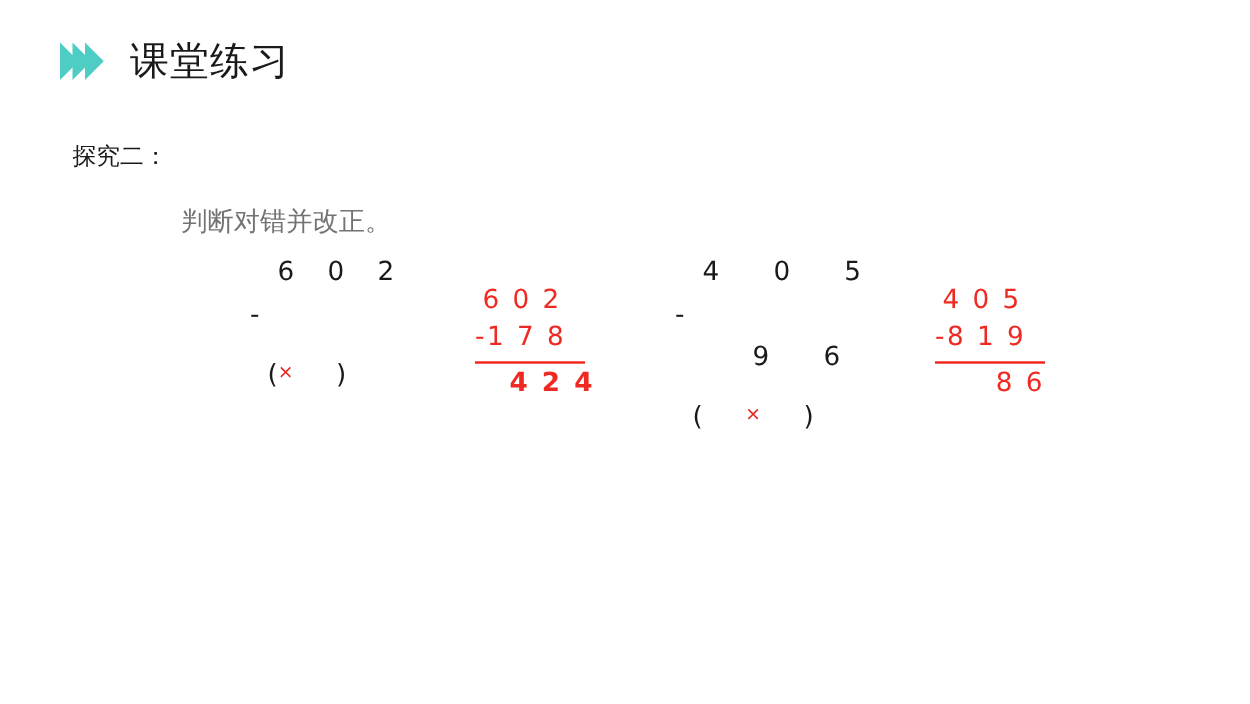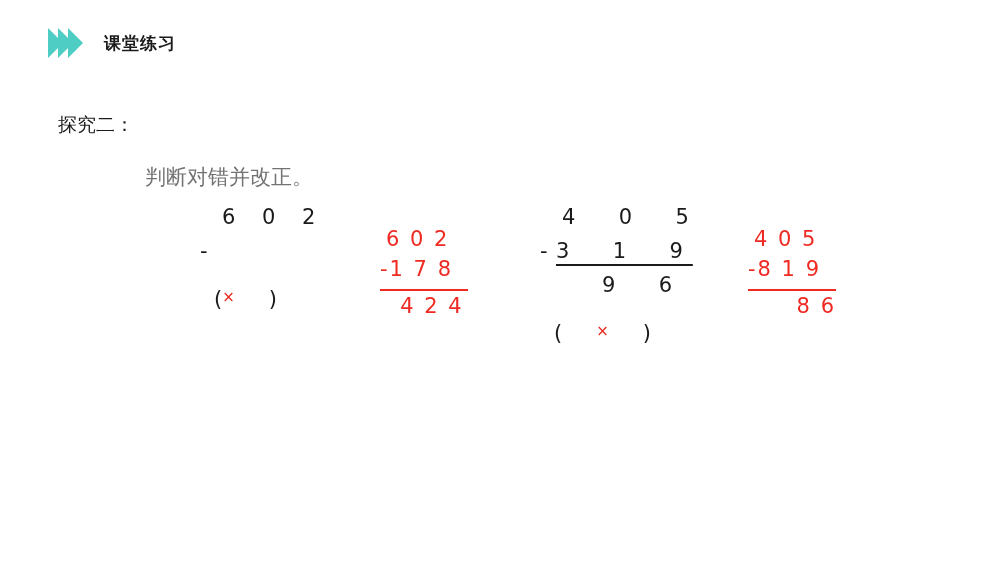--- a/index.html
+++ b/index.html
@@ -32,24 +32,24 @@
     width: 0;
     height: 0;
     border-top: 15px solid transparent;
     border-bottom: 15px solid transparent;
     border-left: 15px solid #4ecdc4;
     margin-right: -5px;
   }
   .chev.c2 { opacity: 1; }
   .chev.c3 { opacity: 1; }
   .header-title {
-    font-size: 17px;
+    font-size: 31px;
     color: #1a1a1a;
     letter-spacing: 1px;
-    font-weight: bold;
+    font-weight: normal;
   }
 
   
   .label-explore {
     position: absolute;
     left: 58px;
     top: 112px;
     font-size: 19px;
     color: #1a1a1a;
   }
@@ -125,21 +125,21 @@
   .corr-mid { }
   .corr-rule {
     border-top: 2.5px solid #ef2a22;
     width: 88px;
     margin: 2px 0 3px 0;
   }
   .corr-bot {
     text-align: right;
     width: 88px;
   }
-  .corr-bot.left-align { text-align: center; padding-left: 8px; }
+  .corr-bot.left-align { text-align: right; padding-left: 8px; font-weight: bold; }
 </style>
 </head>
 <body>
 
 <div class="header">
   <span class="chev-group">
     <span class="chev c1"></span>
     <span class="chev c2"></span>
     <span class="chev c3"></span>
   </span>
@@ -167,21 +167,20 @@
   <div class="corr-rule"></div>
   <div class="corr-row corr-bot left-align">4 2 4</div>
 </div>
 
 <div class="problem" id="problem-2">
   <div class="prob-row">
     <span class="prob-minuend">4  0  5</span>
   </div>
   <div class="prob-row">
     <span class="prob-op">-</span>
-    <span class="prob-subtrahend">3  1  9</span>
   </div>
   <div class="prob-row">
     <span class="prob-result" style="padding-left:62px;">9  6</span>
   </div>
   <div class="paren-row">
     <span>(</span><span class="sp-wide"></span><span class="mark">×</span><span class="sp-wide"></span><span>)</span>
   </div>
 </div>
 
 <div class="correction" id="correction-2">

